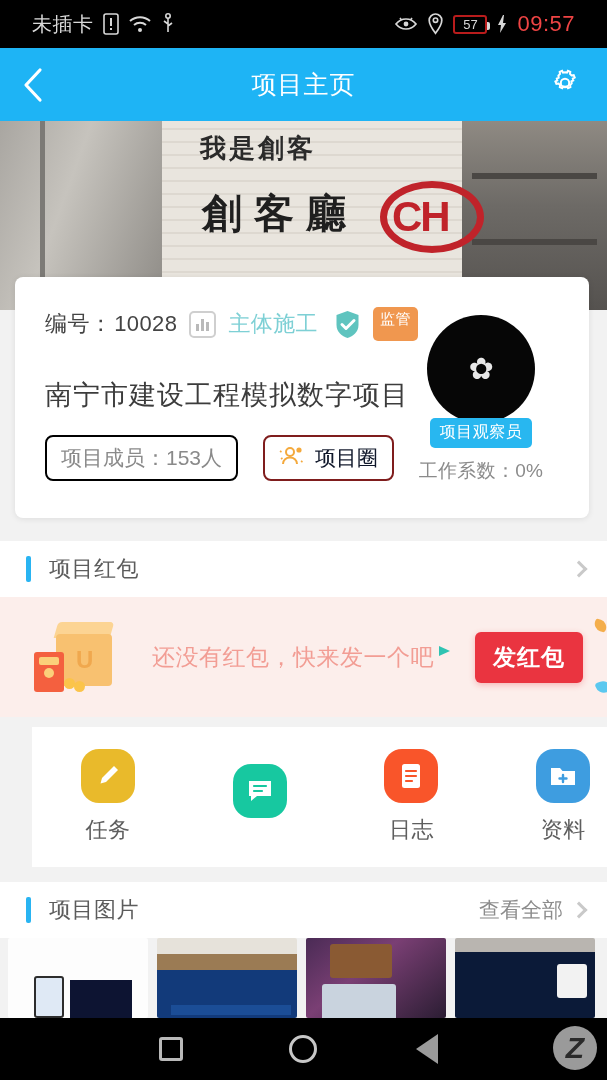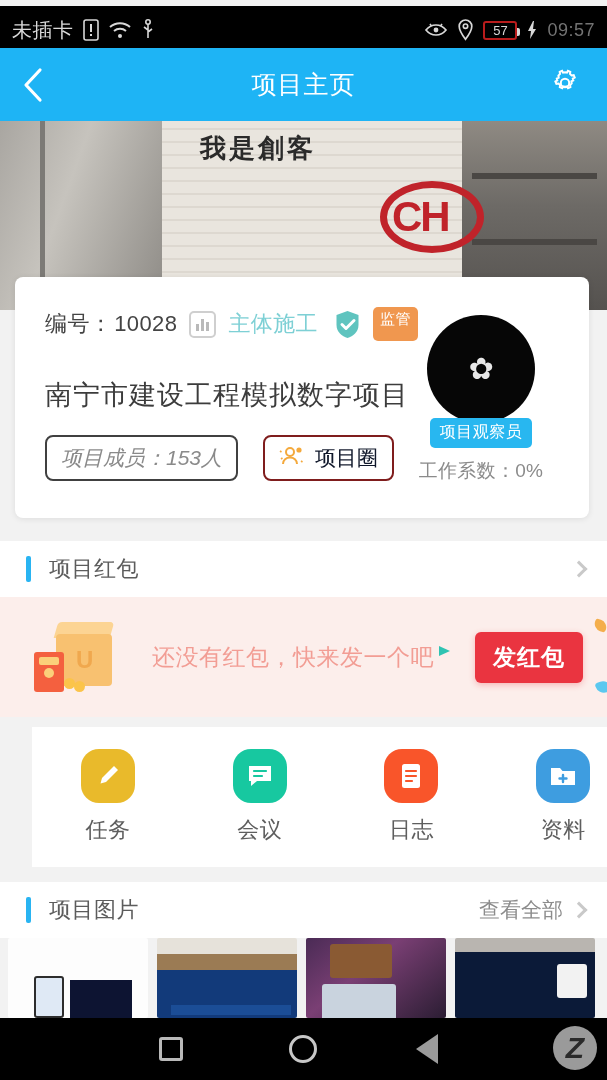--- a/index.html
+++ b/index.html
@@ -8,26 +8,25 @@
     font-family: "Liberation Sans", "DejaVu Sans", sans-serif;
     background: #efefef; overflow: hidden;
   }
   .phone { position: relative; width: 607px; height: 1080px; background: #f2f2f2; }
 
   
   .statusbar {
     position: absolute; top: 0; left: 0; width: 607px; height: 48px;
     background: #000; color: #d8d8d8;
     display: flex; align-items: center; justify-content: space-between;
-    padding: 0 12px;
-    margin-top: 6px;
+    padding: 0 32px;
   }
   .sb-left, .sb-right { display: flex; align-items: center; gap: 9px; }
   .sb-text { font-size: 20px; color: #d9d9d9; letter-spacing: .5px; }
-  .sb-time { font-size: 18px; color: #737373; letter-spacing: .5px; }
+  .sb-time { font-size: 22px; color: #ef4444; letter-spacing: .5px; }
   .sb-ico { display: inline-flex; align-items: center; justify-content: center; }
   .batt {
     border: 2px solid #b91c1c; border-radius: 3px; width: 34px; height: 19px;
     font-size: 13px; color: #d8d8d8; display: flex; align-items: center;
     justify-content: center; position: relative;
   }
   .batt::after {
     content: ""; position: absolute; right: -5px; top: 5px; width: 3px; height: 8px;
     background: #d8d8d8; border-radius: 0 2px 2px 0;
   }
@@ -111,21 +110,21 @@
     background: #f0974f; color: #fff; font-size: 15px; border-radius: 5px;
     padding: 3px 7px 12px; letter-spacing: .5px;
   }
   .proj-title {
     position: absolute; left: 30px; top: 100px; font-size: 27px; color: #3c3c3c; letter-spacing: 1px;
   }
   .pills { position: absolute; left: 30px; top: 158px; display: flex; gap: 25px; }
   .pill {
     border-radius: 8px; height: 46px; display: flex; align-items: center; padding: 0 14px; gap: 8px;
   }
-  .pill-blue { border: 2px solid #404040; color: #8a8a8a; font-size: 21px; font-style: italic; }
+  .pill-blue { border: 2px solid #000000; color: #8a8a8a; font-size: 21px; }
   .pill-orange { border: 2px solid #7f1d1d; color: #0f172a; font-size: 21px; justify-content: space-between; }
   .avatar-wrap { position: absolute; right: 38px; top: 38px; width: 140px; text-align: center; }
   .avatar {
     width: 108px; height: 108px; border-radius: 50%; background: #060606; margin: 0 auto;
     display: flex; align-items: center; justify-content: center;
   }
   .avatar-star { font-size: 30px; color: #e7e7e7; line-height: 1; }
   .role-badge {
     display: inline-block; background: #28b7f0; color: #fff; font-size: 16px; border-radius: 5px;
     padding: 4px 10px 5px; margin-top: -10px; position: relative; letter-spacing: .5px;
@@ -294,20 +293,21 @@
       </span>
     </div>
   </div>
 
   <div class="hero">
     <div class="hero-photo">
       <div class="wall-left"></div>
       <div class="wall"></div>
       <div class="wall-right"></div>
       <div class="hero-txt1">我是創客</div>
+      <div class="hero-txt2">創客廳</div>
       <div class="hero-logo"></div>
       <div class="hero-logo-txt">CH</div>
       <div class="people">
         <div class="person" style="left:96px;">
           
           
           
         </div>
         <div class="person" style="left:166px;">
           
@@ -424,21 +424,20 @@
       </div>
       <div class="q-label">任务</div>
     </div>
     <div class="q-item">
       <div class="q-ico" style="background:#17C8A0;">
         <svg width="28" height="26" viewBox="0 0 28 26">
             <path d="M3 3h22v15H11l-6 5v-5H3V3z" fill="#fff"></path>
             <path d="M8 8h12M8 13h8" stroke="#17C8A0" stroke-width="2.2" stroke-linecap="round"></path>
           </svg>
       </div>
-      <div class="q-label">会议</div>
     </div>
     <div class="q-item">
       <div class="q-ico" style="background:#F9552A;">
         <svg width="24" height="28" viewBox="0 0 24 28">
             <rect x="3" y="2" width="18" height="24" rx="2.5" fill="#fff"></rect>
             <path d="M7 9h10M7 14h10M7 19h6" stroke="#F9552A" stroke-width="2.2" stroke-linecap="round"></path>
           </svg>
       </div>
       <div class="q-label">日志</div>
     </div>

